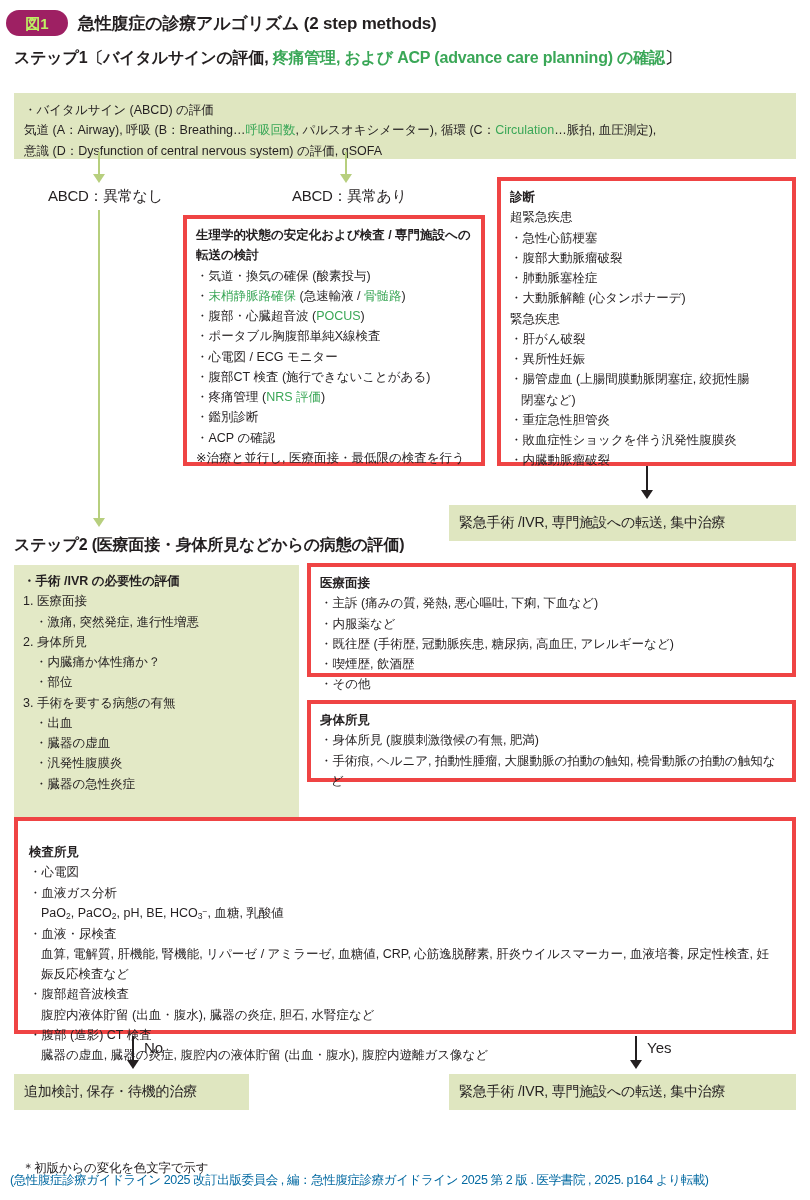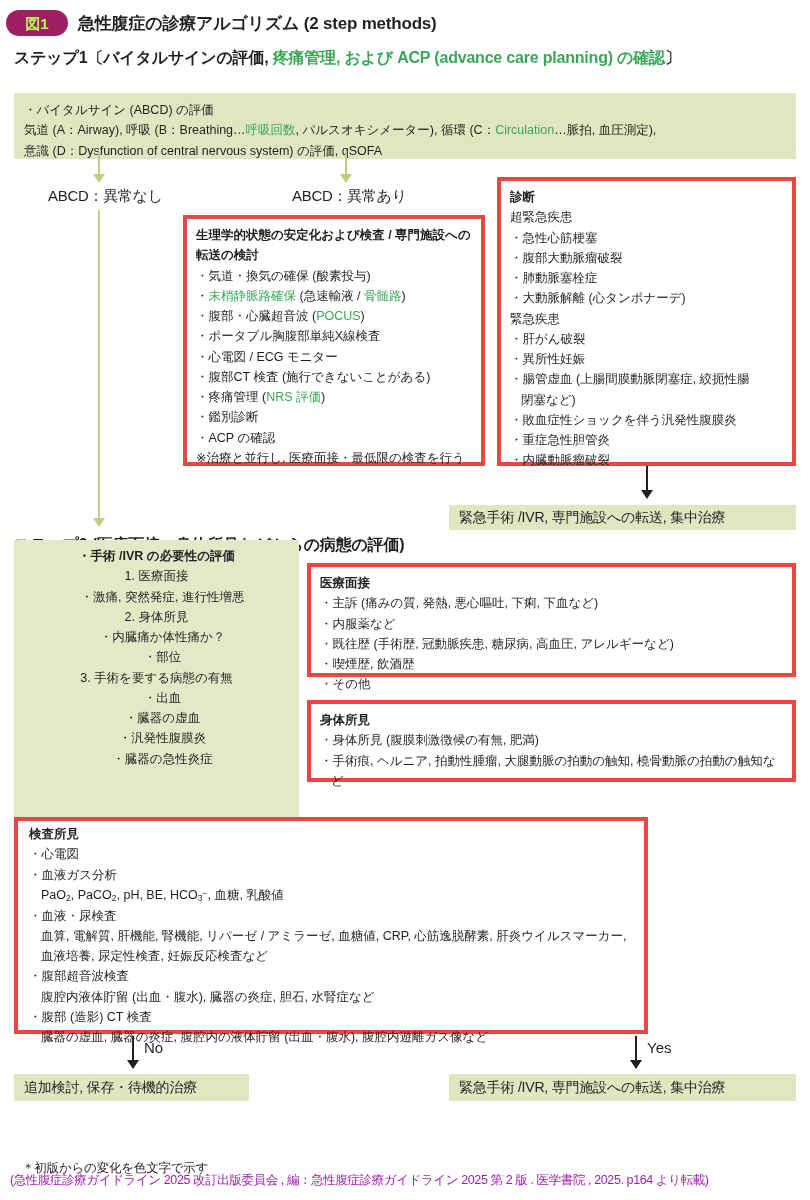--- a/index.html
+++ b/index.html
@@ -58,21 +58,21 @@
     position:absolute;font-size:15px;color:#231f20;letter-spacing:-0.3px;
   }
 
   
   .pill{
     box-sizing:border-box;
     background:#dfe6c0;
     font-size:14px;
     color:#231f20;
     display:flex;align-items:center;
-    padding:12px 10px;
+    padding:18px 10px;
     letter-spacing:-0.2px;
   }
 
   
   .vline{position:absolute;background:#b7cf7e;}
   .vline.dark{background:#231f20;}
   .arrowhead{
     position:absolute;width:0;height:0;
     border-left:6px solid transparent;
     border-right:6px solid transparent;
@@ -80,21 +80,21 @@
   }
   .arrowhead.dark{border-top-color:#231f20;}
 
   .yn{position:absolute;font-size:15px;color:#231f20;}
 
   
   .note{
     position:absolute;font-size:12.5px;color:#231f20;letter-spacing:-0.2px;
   }
   .cite{
-    position:absolute;font-size:12.5px;color:#a21caf;letter-spacing:-0.4px;
+    position:absolute;font-size:12.5px;color:#0369a1;letter-spacing:-0.4px;
   }
   sub{font-size:8.5px;vertical-align:-0.25em;}
   sup{font-size:8.5px;vertical-align:0.35em;}
 </style>
 </head>
 <body>
 
 <div class="page">
 
   <div class="fig-header">
@@ -142,33 +142,33 @@
     <div style="font-weight:bold;">診断</div>
     <div>超緊急疾患</div>
     <div>・急性心筋梗塞</div>
     <div>・腹部大動脈瘤破裂</div>
     <div>・肺動脈塞栓症</div>
     <div>・大動脈解離 (心タンポナーデ)</div>
     <div>緊急疾患</div>
     <div>・肝がん破裂</div>
     <div>・異所性妊娠</div>
     <div style="text-indent:0;padding-left:11px;"><span style="margin-left:-11px;">・腸管虚血 (上腸間膜動脈閉塞症, 絞扼性腸</span><br>閉塞など)</div>
+    <div>・重症急性胆管炎</div>
     <div>・敗血症性ショックを伴う汎発性腹膜炎</div>
-    <div>・重症急性胆管炎</div>
     <div>・内臓動脈瘤破裂</div>
   </div>
 
   <div class="vline dark" style="left:646px;top:466px;width:2px;height:26px;"></div>
   <div class="arrowhead dark" style="left:641px;top:490px;"></div>
 
   <div class="pill" style="position:absolute;left:449px;top:505px;width:347px;height:25px;">緊急手術 /IVR, 専門施設への転送, 集中治療</div>
 
   <div class="step-head" style="position:absolute;left:0;top:535px;">ステップ2 (医療面接・身体所見などからの病態の評価)</div>
 
-  <div class="box fill2" style="position:absolute;left:14px;top:540px;width:285px;height:302px;padding:6px 9px;text-align:center;">
+  <div class="box fill2" style="position:absolute;left:14px;top:565px;width:285px;height:302px;padding:6px 9px;">
     <div style="font-weight:bold;">・手術 /IVR の必要性の評価</div>
     <div>1. 医療面接</div>
     <div class="ind">・激痛, 突然発症, 進行性増悪</div>
     <div>2. 身体所見</div>
     <div class="ind">・内臓痛か体性痛か？</div>
     <div class="ind">・部位</div>
     <div>3. 手術を要する病態の有無</div>
     <div class="ind">・出血</div>
     <div class="ind">・臓器の虚血</div>
     <div class="ind">・汎発性腹膜炎</div>
@@ -183,21 +183,21 @@
     <div>・喫煙歴, 飲酒歴</div>
     <div>・その他</div>
   </div>
 
   <div class="box" style="position:absolute;left:307px;top:700px;width:489px;height:82px;">
     <div style="font-weight:bold;">身体所見</div>
     <div>・身体所見 (腹膜刺激徴候の有無, 肥満)</div>
     <div style="padding-left:11px;text-indent:-11px;">・手術痕, ヘルニア, 拍動性腫瘤, 大腿動脈の拍動の触知, 橈骨動脈の拍動の触知など</div>
   </div>
 
-  <div class="box" style="position:absolute;left:14px;top:817px;width:634px;height:217px;padding:3px 11px;">
+  <div class="box" style="position:absolute;left:14px;top:817px;width:782px;height:217px;padding:21px 11px;">
     <div style="font-weight:bold;">検査所見</div>
     <div>・心電図</div>
     <div>・血液ガス分析</div>
     <div class="ind">PaO<sub>2</sub>, PaCO<sub>2</sub>, pH, BE, HCO<sub>3</sub><sup>−</sup>, 血糖, 乳酸値</div>
     <div>・血液・尿検査</div>
     <div class="ind">血算, 電解質, 肝機能, 腎機能, リパーゼ / アミラーゼ, 血糖値, CRP, 心筋逸脱酵素, 肝炎ウイルスマーカー, 血液培養, 尿定性検査, 妊娠反応検査など</div>
     <div>・腹部超音波検査</div>
     <div class="ind">腹腔内液体貯留 (出血・腹水), 臓器の炎症, 胆石, 水腎症など</div>
     <div>・腹部 (造影) CT 検査</div>
     <div class="ind">臓器の虚血, 臓器の炎症, 腹腔内の液体貯留 (出血・腹水), 腹腔内遊離ガス像など</div>

